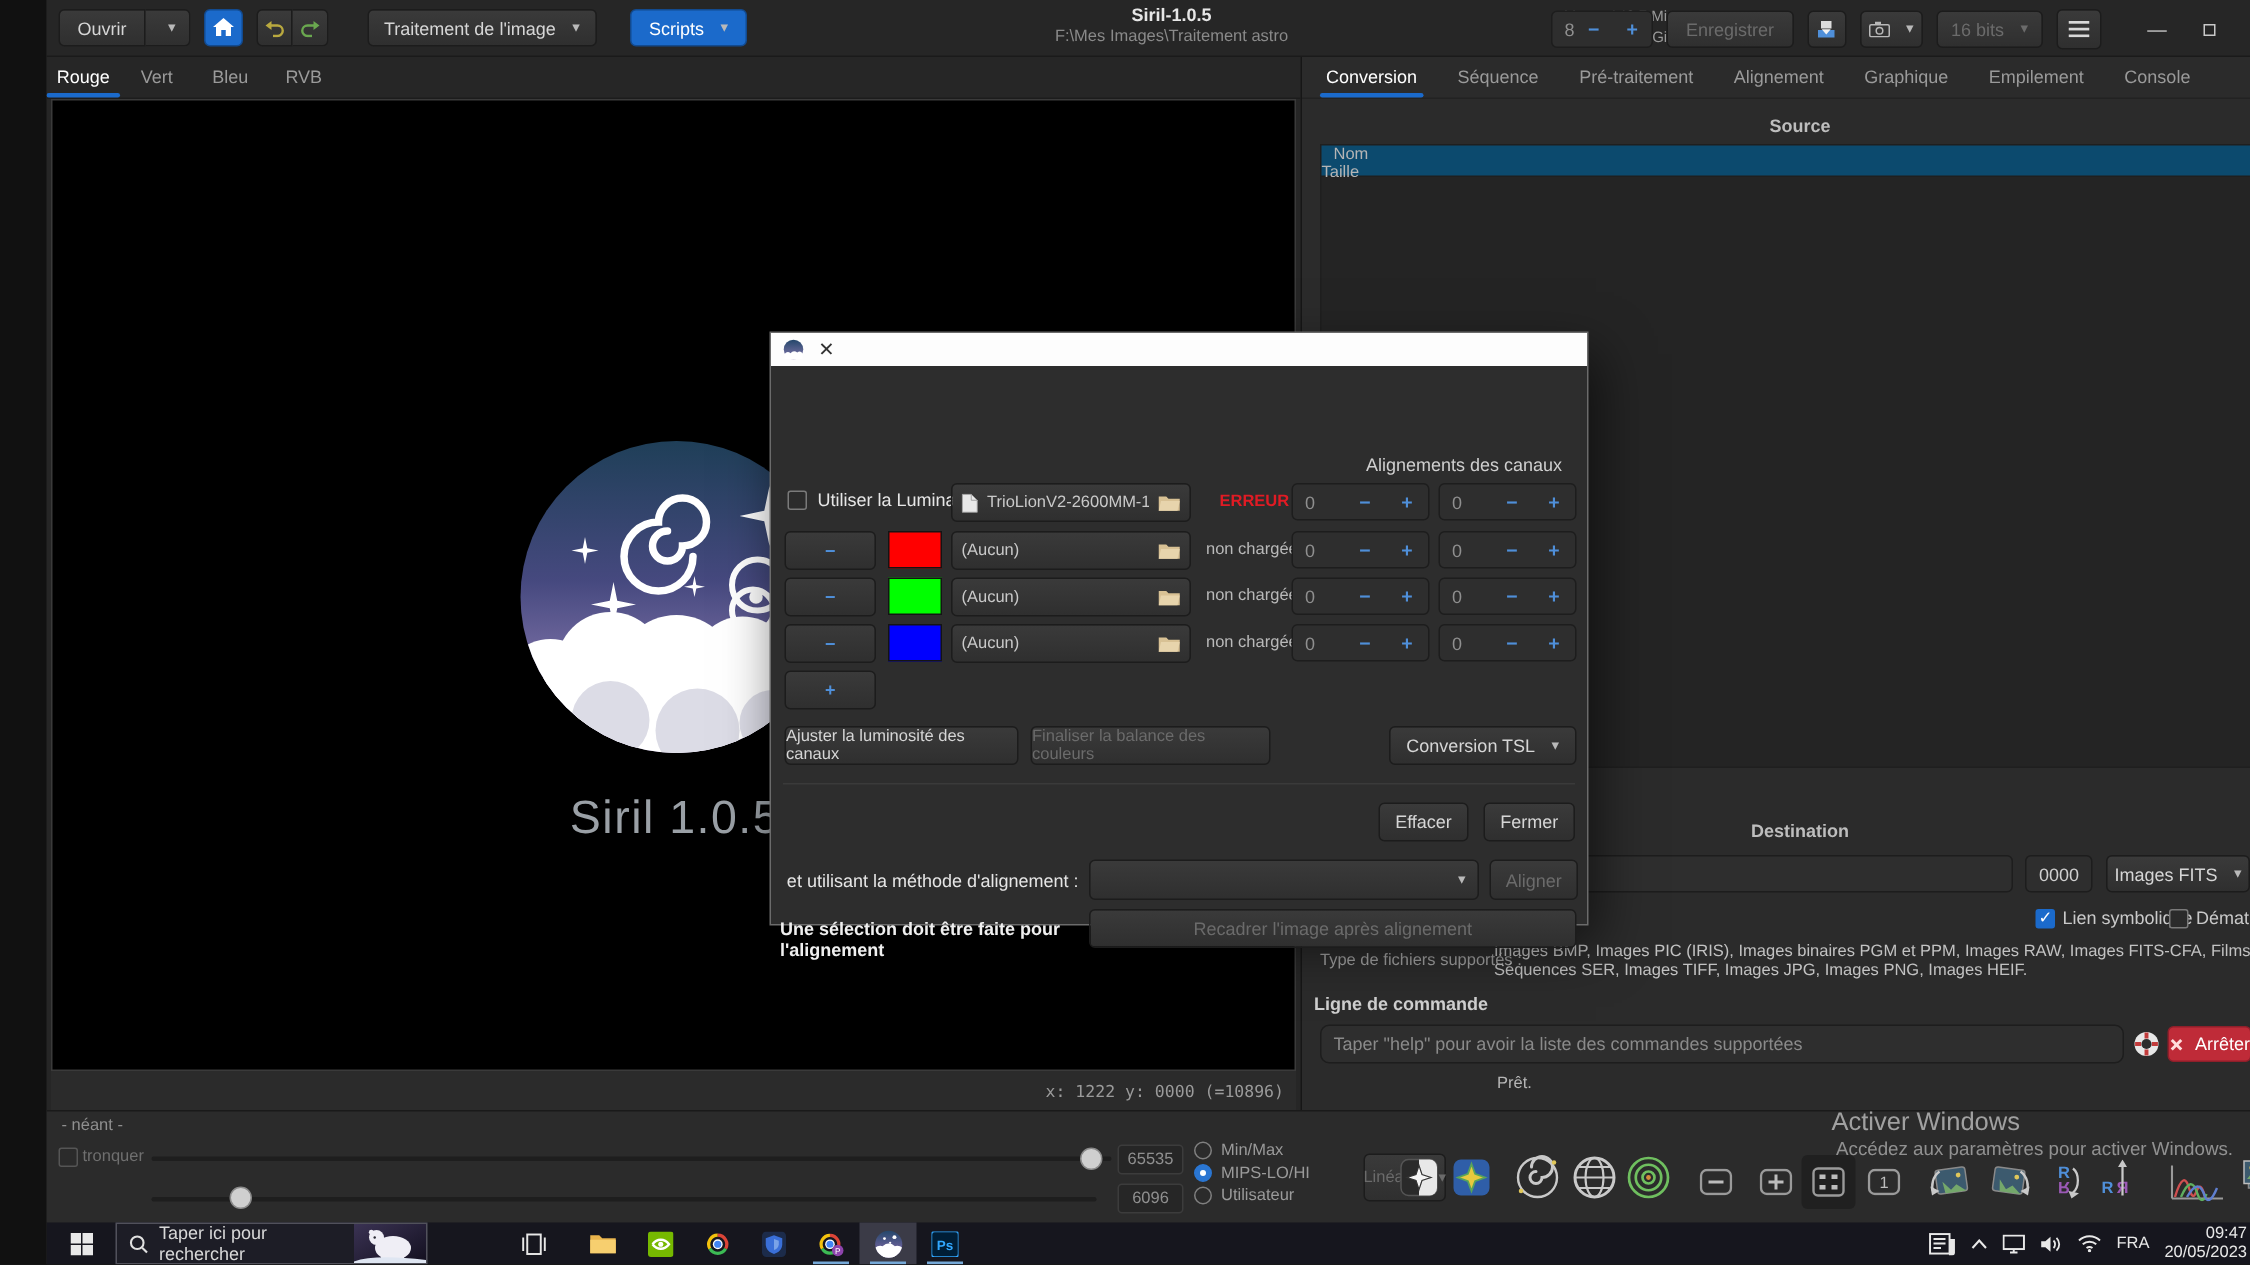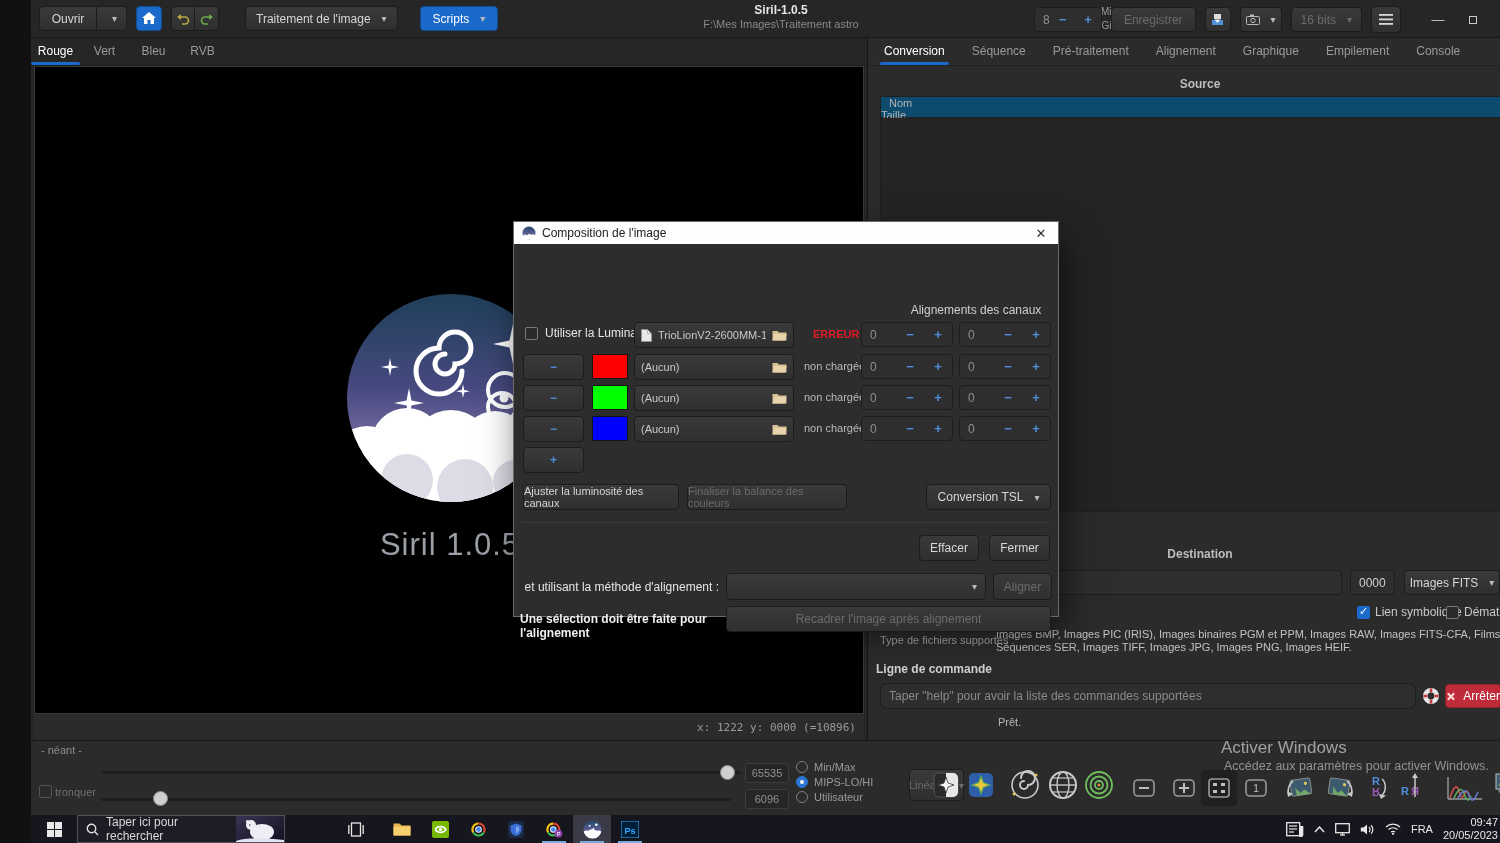--- a/index.html
+++ b/index.html
@@ -329,21 +329,20 @@
       <svg width="14" height="14" viewBox="0 0 14 14">
         <defs>
             <linearGradient id="lg2" x1="0" y1="0" x2="0" y2="1">
               <stop offset="0" stop-color="#24476b"></stop>
               <stop offset="1" stop-color="#8577ad"></stop>
             </linearGradient>
           </defs>
         <circle cx="7" cy="7" r="6.5" fill="url(#lg2)"></circle>
         <path d="M1,10 q2,-2.5 4,-0.5 q2,-2.5 4.5,-0.5 q2,-1.5 3.5,0.5 v4 h-12 z" fill="#fff"></path>
       </svg>
-      <span class="dlg-title">Composition de l'image</span>
       <span class="dlg-x">✕</span>
     </div>
     <div class="dlg-body">
       <div class="dlg-align-label">Alignements des canaux</div>
 
       <div class="abs" style="left:11px;top:82px;display:flex;align-items:center;gap:7px;">
         <span class="cb"></span>
         <span style="font-size:12px;color:#e6e6e6;">Utiliser la Luminance</span>
       </div>
       <div class="filebtn abs" style="left:120px;top:78px;width:160px;">
@@ -463,21 +462,21 @@
 
       <div class="abs note" style="left:6px;top:368px;width:200px;">Une sélection doit être faite pour l'alignement</div>
       <div class="gbtn disabled abs" style="left:212px;top:362px;width:325px;height:26px;">
           <span>Recadrer l'image après alignement</span>
         </div>
     </div>
   </div>
 
   <div class="bpanel">
     <div class="abs" style="left:10px;top:3px;font-size:11px;color:#8f8f8f;">- néant -</div>
-    <div class="abs" style="left:8px;top:44px;display:flex;align-items:center;gap:3px;">
+    <div class="abs" style="left:8px;top:24px;display:flex;align-items:flex-start;gap:3px;">
       <span class="cb" style="border-color:#555;"></span>
       <span style="font-size:11px;color:#6f6f6f;">tronquer</span>
     </div>
 
     <div class="slider-track" style="left:70px;top:30px;width:640px;"></div>
     <div class="slider-handle" style="left:689px;top:24px;"></div>
     <div class="slider-track" style="left:70px;top:57px;width:630px;"></div>
     <div class="slider-handle" style="left:122px;top:50px;"></div>
 
     <div class="numbox" style="left:714px;top:22px;">65535</div>

